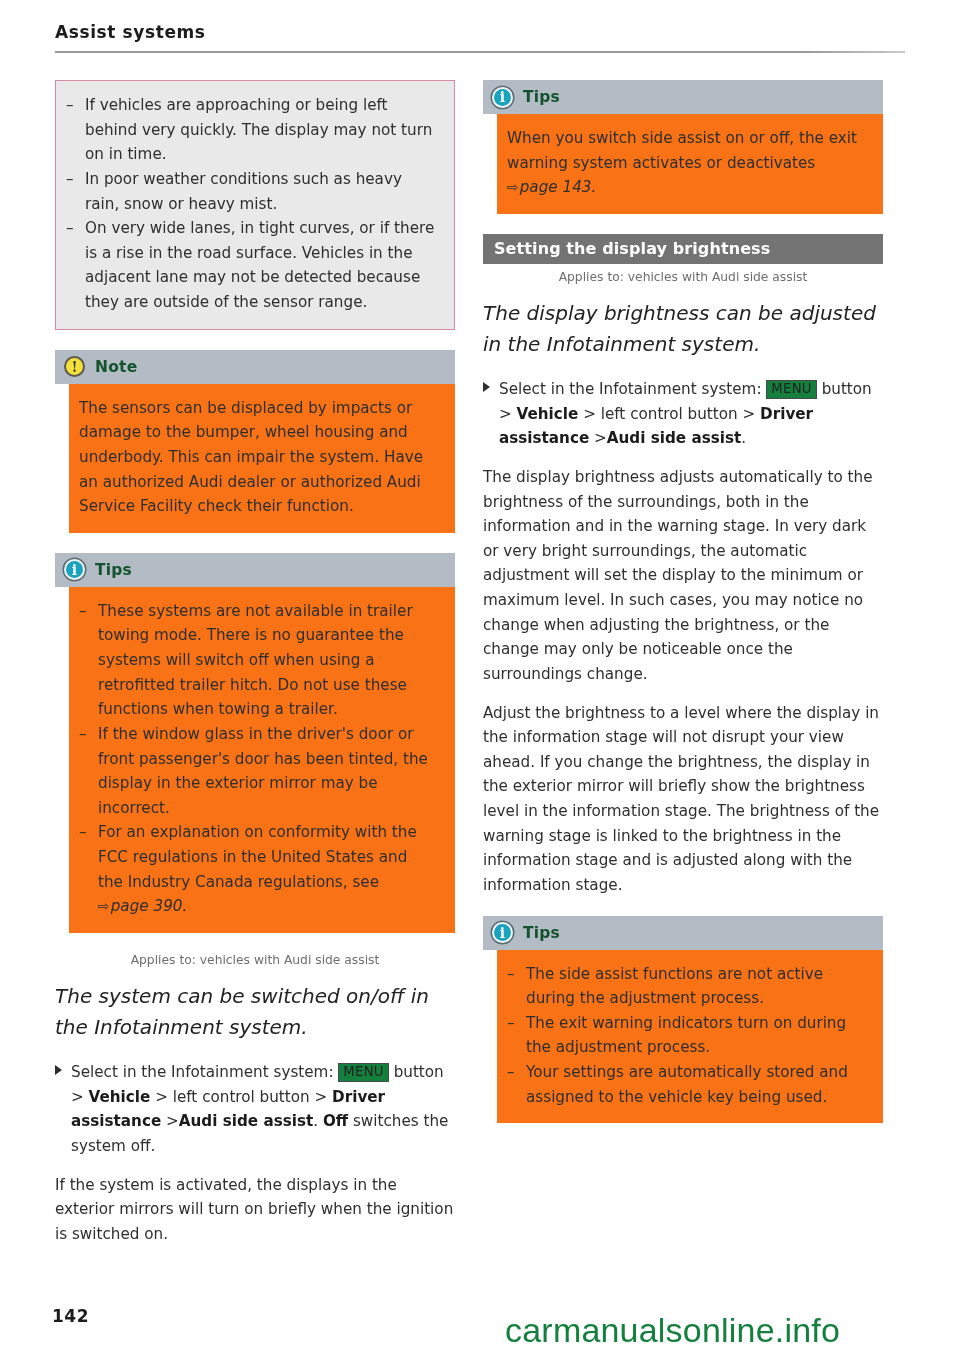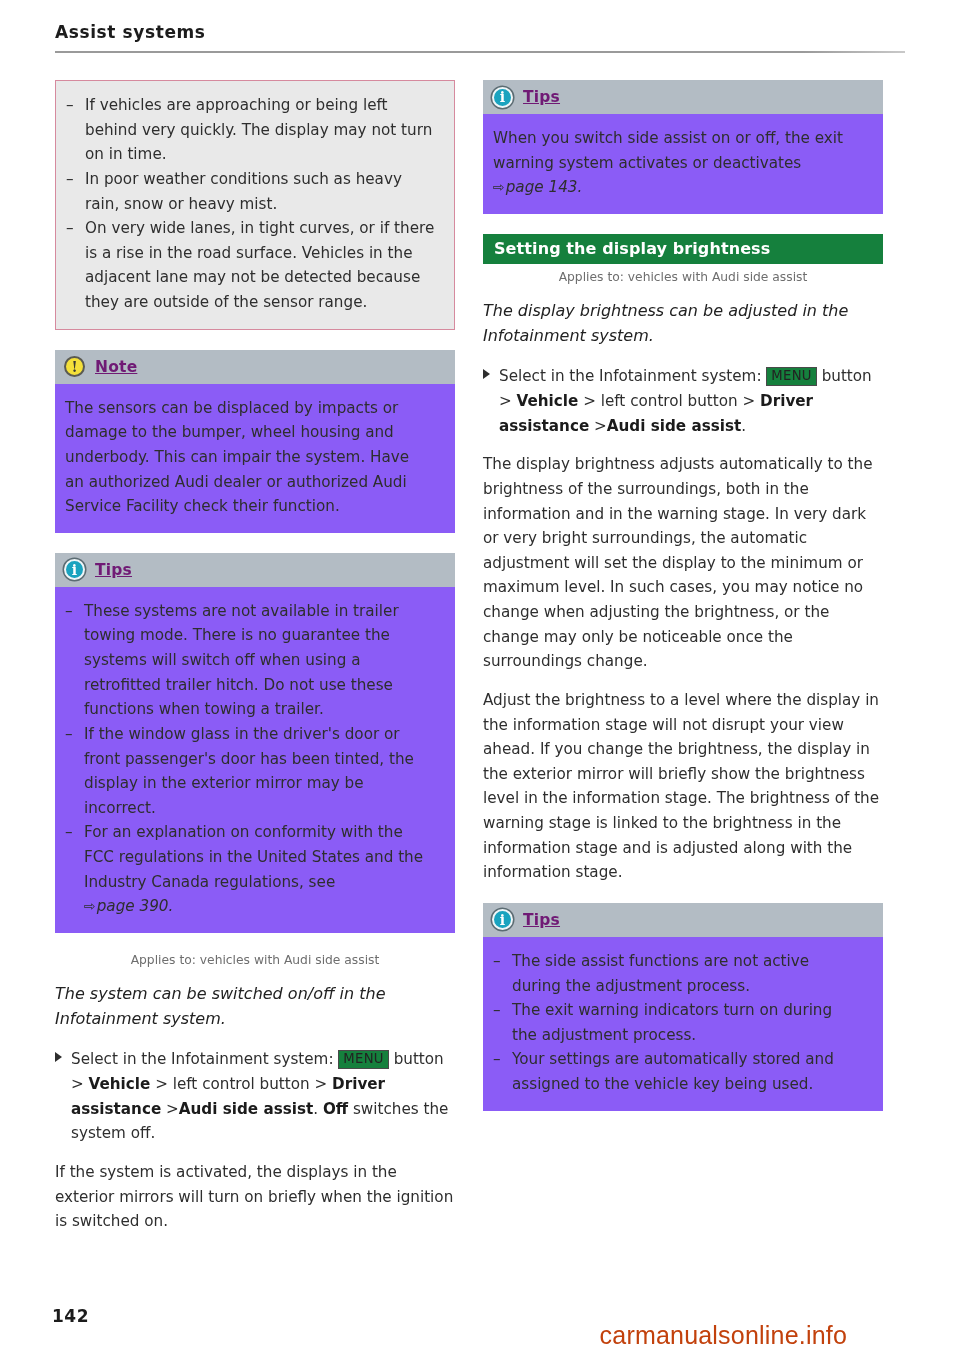--- a/index.html
+++ b/index.html
@@ -57,21 +57,21 @@
     font-size: 15.2px;
     line-height: 1.62;
     margin: 0 0 14px 0;
     color: #2e2e2e;
     text-align: left;
   }
   p.body:last-child { margin-bottom: 0; }
 
   .intro-italic {
     font-style: italic;
-    font-size: 16px;
+    font-size: 20px;
     line-height: 1.58;
     margin: 14px 0 16px 0;
     color: #222;
     font-weight: 500;
   }
 
   
   .warn-box {
     border: 1.5px solid #d68a9e;
     background: #e9e9e9;
@@ -85,27 +85,27 @@
     background: #b3bcc4;
     display: flex;
     align-items: center;
     gap: 10px;
     padding: 6px 10px 6px 9px;
     height: 34px;
   }
   .panel-head .label {
     font-size: 15.5px;
     font-weight: bold;
-    color: #701a75;
+    color: #14532d;
     letter-spacing: .2px;
-    text-decoration: underline;
   }
   .panel-body {
-    background: #8b5cf6;
+    background: #f97316;
     padding: 12px 26px 14px 10px;
+    margin-left: 14px;
   }
 
   
   .icn {
     width: 21px; height: 21px;
     flex: 0 0 21px;
     border-radius: 50%;
     display: inline-flex;
     align-items: center;
     justify-content: center;
@@ -164,21 +164,21 @@
     position: absolute;
     left: 0; top: 5px;
     width: 0; height: 0;
     border-left: 7px solid #2e2e2e;
     border-top: 5px solid transparent;
     border-bottom: 5px solid transparent;
   }
 
   
   .sec-head {
-    background: #15803d;
+    background: #737373;
     color: #ffffff;
     font-size: 16px;
     font-weight: bold;
     padding: 5px 11px 6px 11px;
     letter-spacing: .1px;
   }
   .applies {
     font-size: 12.3px;
     color: #6e6e6e;
     margin-top: 6px;
@@ -214,23 +214,23 @@
   .folio {
     position: absolute;
     left: 52px; bottom: 32px;
     font-size: 17px;
     font-weight: bold;
     color: #1c1c1c;
     letter-spacing: .5px;
   }
   .watermark {
     position: absolute;
-    right: 9px; bottom: 8px;
-    font-size: 25px;
-    color: #c2410c;
+    right: 16px; bottom: 8px;
+    font-size: 34px;
+    color: #15803d;
     letter-spacing: .2px;
     font-family: "Liberation Sans", sans-serif;
   }
 </style>
 </head>
 <body>
 
 <div class="page">
 
   <div class="page-header">

